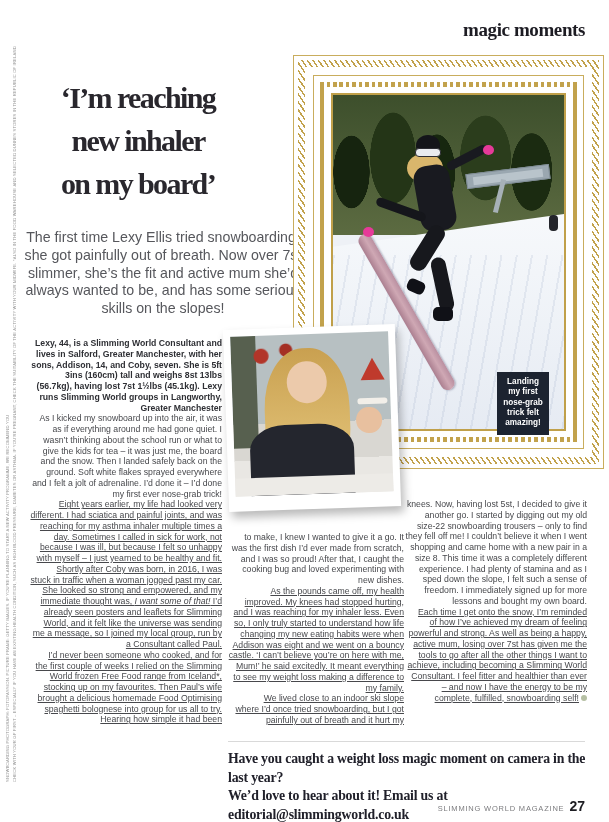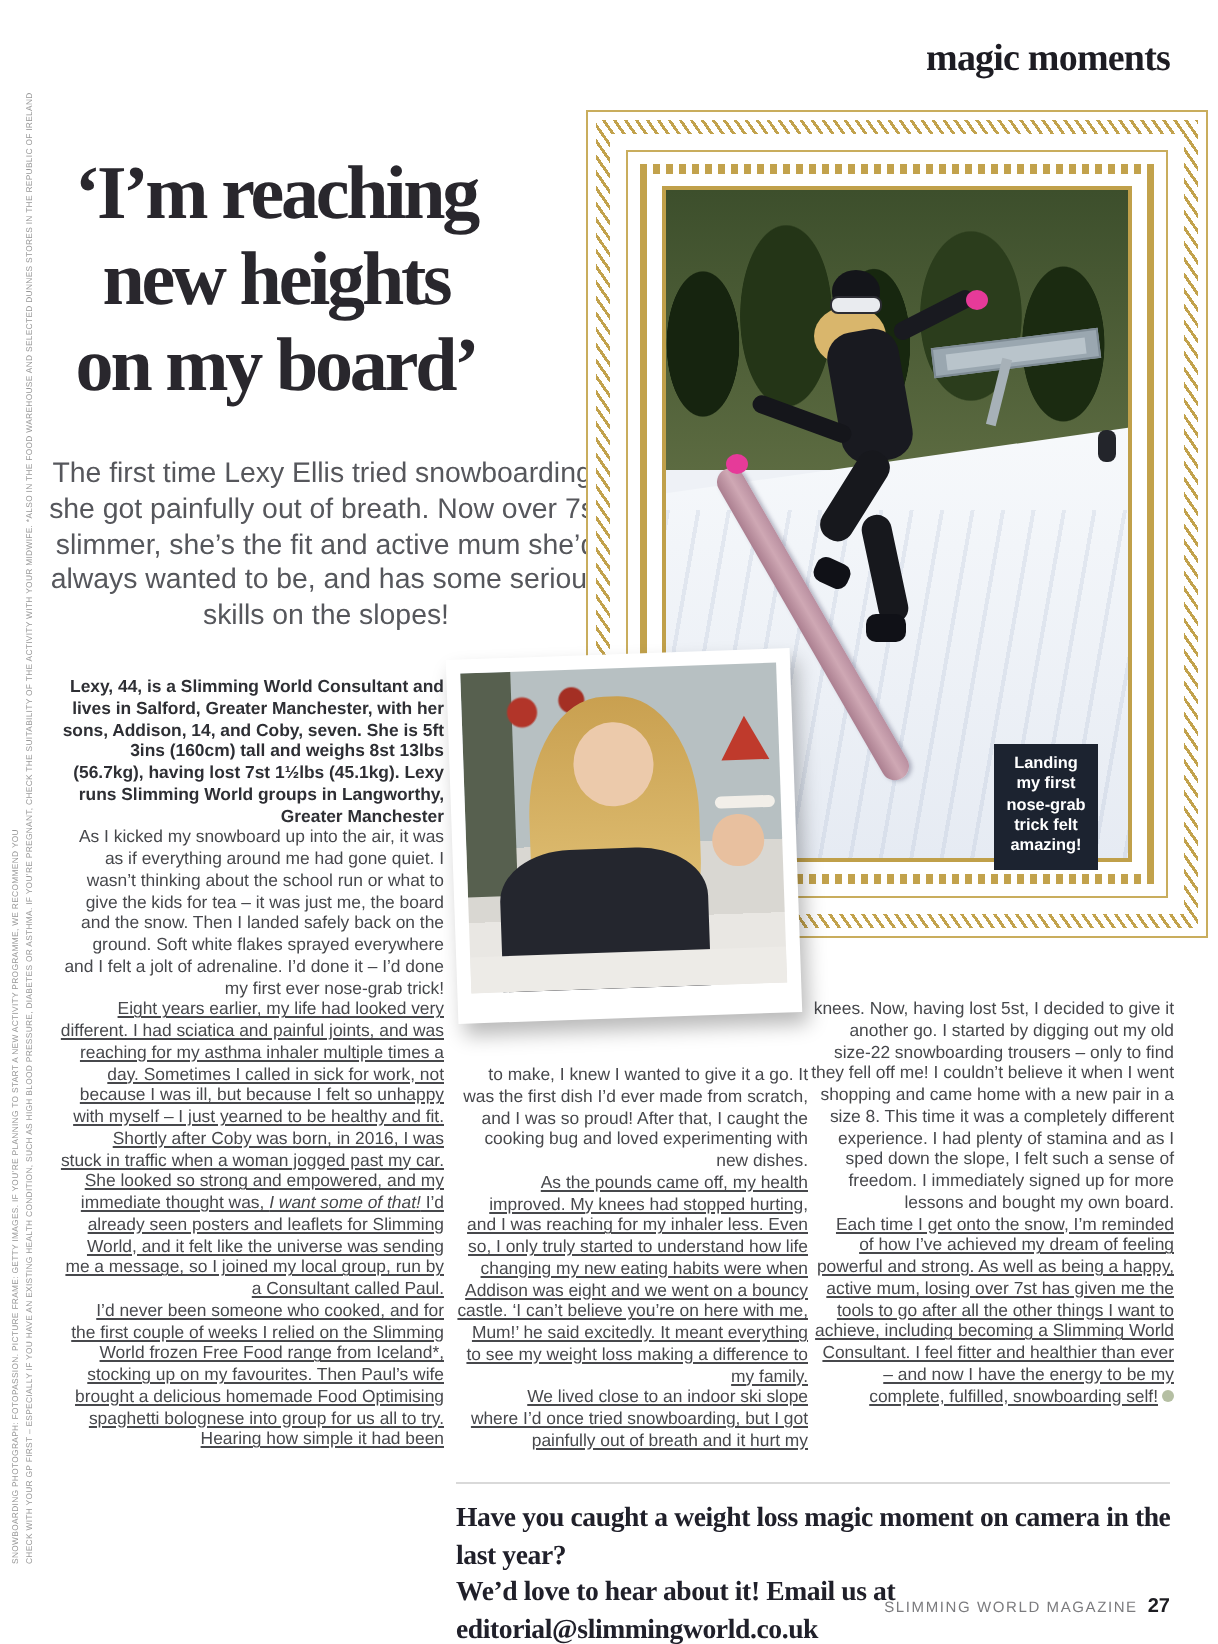--- a/index.html
+++ b/index.html
@@ -4,21 +4,21 @@
 <style>
   html,body{margin:0;padding:0;background:#9a9a9a;}
   #page{position:relative;width:609px;height:822px;background:#ffffff;overflow:hidden;
         font-family:"Liberation Sans",sans-serif;color:#47484c;}
 
   
   .section-label{position:absolute;top:19px;right:24px;
     font-family:"Liberation Serif",serif;font-weight:700;font-size:19px;
     letter-spacing:-0.4px;color:#1d1c23;}
   .headline{position:absolute;left:14px;top:76px;width:248px;text-align:center;
-    font-family:"Liberation Serif",serif;font-weight:700;font-size:38px;line-height:43px;
+    font-family:"Liberation Serif",serif;font-weight:700;font-size:30px;line-height:43px;
     letter-spacing:-1.6px;color:#29272d;}
   .standfirst{position:absolute;left:24px;top:229px;width:278px;text-align:center;
     font-size:14.2px;line-height:17.8px;color:#56575c;}
 
   
   .frame{position:absolute;left:293px;top:55px;width:311px;height:414px;z-index:1;}
   .frame *{box-sizing:border-box;}
   .f-outer{width:100%;height:100%;border:1.5px solid #c9ad5d;padding:4px;background:#fff;}
   .f-hatch{width:100%;height:100%;background:repeating-linear-gradient(55deg,#c2a24c 0 1.5px,rgba(0,0,0,0) 1.5px 4.5px);padding:7px;}
   .f-w1{width:100%;height:100%;background:#fff;padding:8px;}
@@ -96,37 +96,37 @@
   .col-3{left:405px;top:499px;width:182px;}
   .intro-bold{font-weight:700;color:#2e2f34;}
   .end-dot{display:inline-block;width:6px;height:6px;border-radius:50%;background:#b5bfa3;margin-left:2px;}
 
   
   .cta-rule{position:absolute;left:228px;top:741px;width:357px;height:1px;background:#d9d9d9;}
   .cta{position:absolute;left:228px;top:750px;width:360px;
     font-family:"Liberation Serif",serif;font-weight:700;font-size:13.8px;line-height:18.5px;
     letter-spacing:-0.2px;color:#20202a;}
   .page-footer{position:absolute;right:24px;top:798px;font-size:7.5px;letter-spacing:.8px;color:#7b7b7e;}
-  .page-footer .num{font-weight:700;color:#1d1d22;font-size:10px;margin-left:5px;letter-spacing:0;}
+  .page-footer .num{font-weight:700;color:#1d1d22;font-size:14px;margin-left:5px;letter-spacing:0;}
 
   
   .credits{position:absolute;left:5px;top:782px;transform:rotate(-90deg);transform-origin:left top;
     width:452px;font-size:4.2px;line-height:6.8px;letter-spacing:.15px;color:#969696;
     text-transform:uppercase;white-space:nowrap;}
 </style>
 </head>
 <body>
 
 <div id="page">
 
   <div class="section-label">magic moments</div>
 
   <div class="headline">
     <span>‘I’m reaching</span><br>
-    <span>new heights</span><br>
+    <span>new inhaler</span><br>
     <span>on my board’</span>
   </div>
 
   <div class="standfirst">The first time Lexy Ellis tried snowboarding, she got painfully out of breath. Now over 7st slimmer, she’s the fit and active mum she’d always wanted to be, and has some serious skills on the slopes!</div>
 
   <div class="frame">
     <div class="f-outer">
         <div class="f-hatch">
           <div class="f-w1">
             <div class="f-line">

